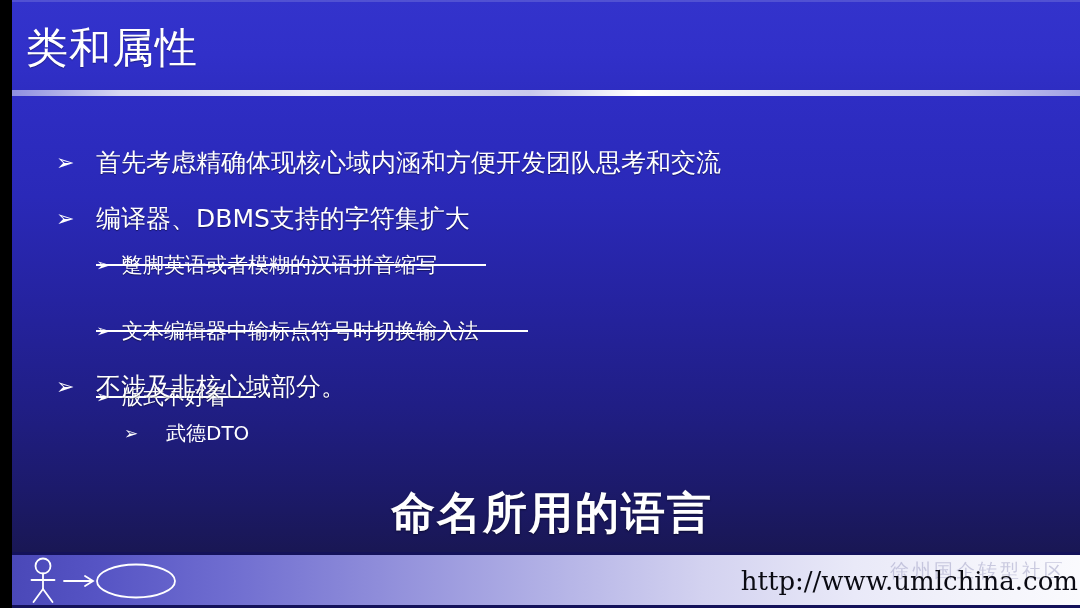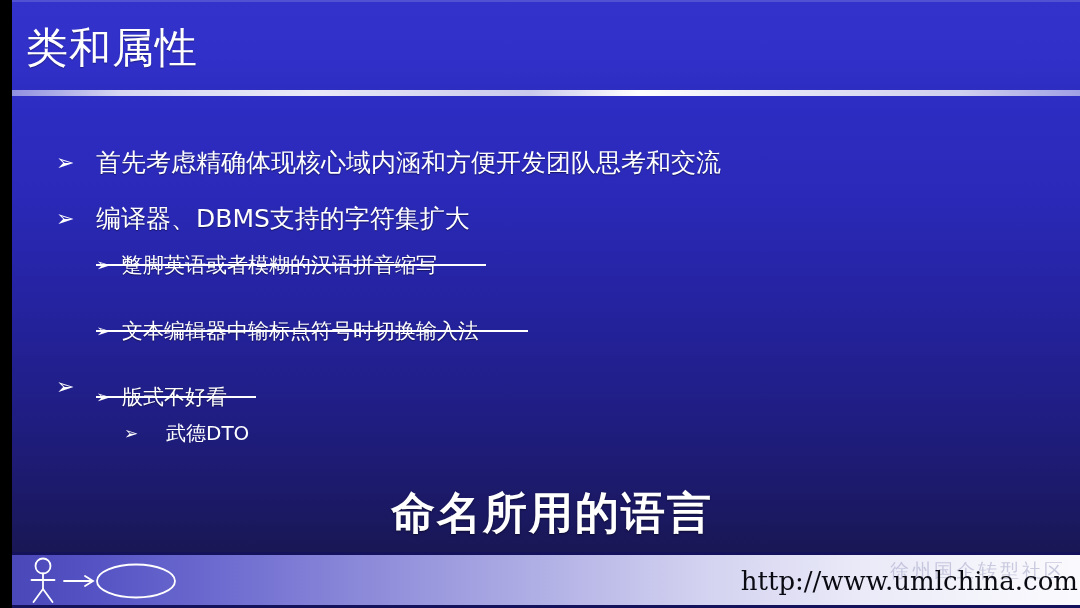--- a/index.html
+++ b/index.html
@@ -250,20 +250,21 @@
       </div>
 
       <div class="bullet-row lvl2 struck" style="top:236px;">
         <span class="bullet-mark">➢</span>
         <span class="bullet-text">版式不好看</span>
         <span class="strike-line" style="width:160px;"></span>
       </div>
 
       <div class="bullet-row lvl1" style="top:276px;">
         <span class="bullet-mark">➢</span>
+        <span class="bullet-text">不涉及非核心域部分。</span>
       </div>
 
       <div class="bullet-row lvl3" style="top:324px;">
         <span class="bullet-mark">➢</span>
         <span class="bullet-text">武德DTO</span>
       </div>
 
     </div>
 
     <div class="center-heading">命名所用的语言</div>

